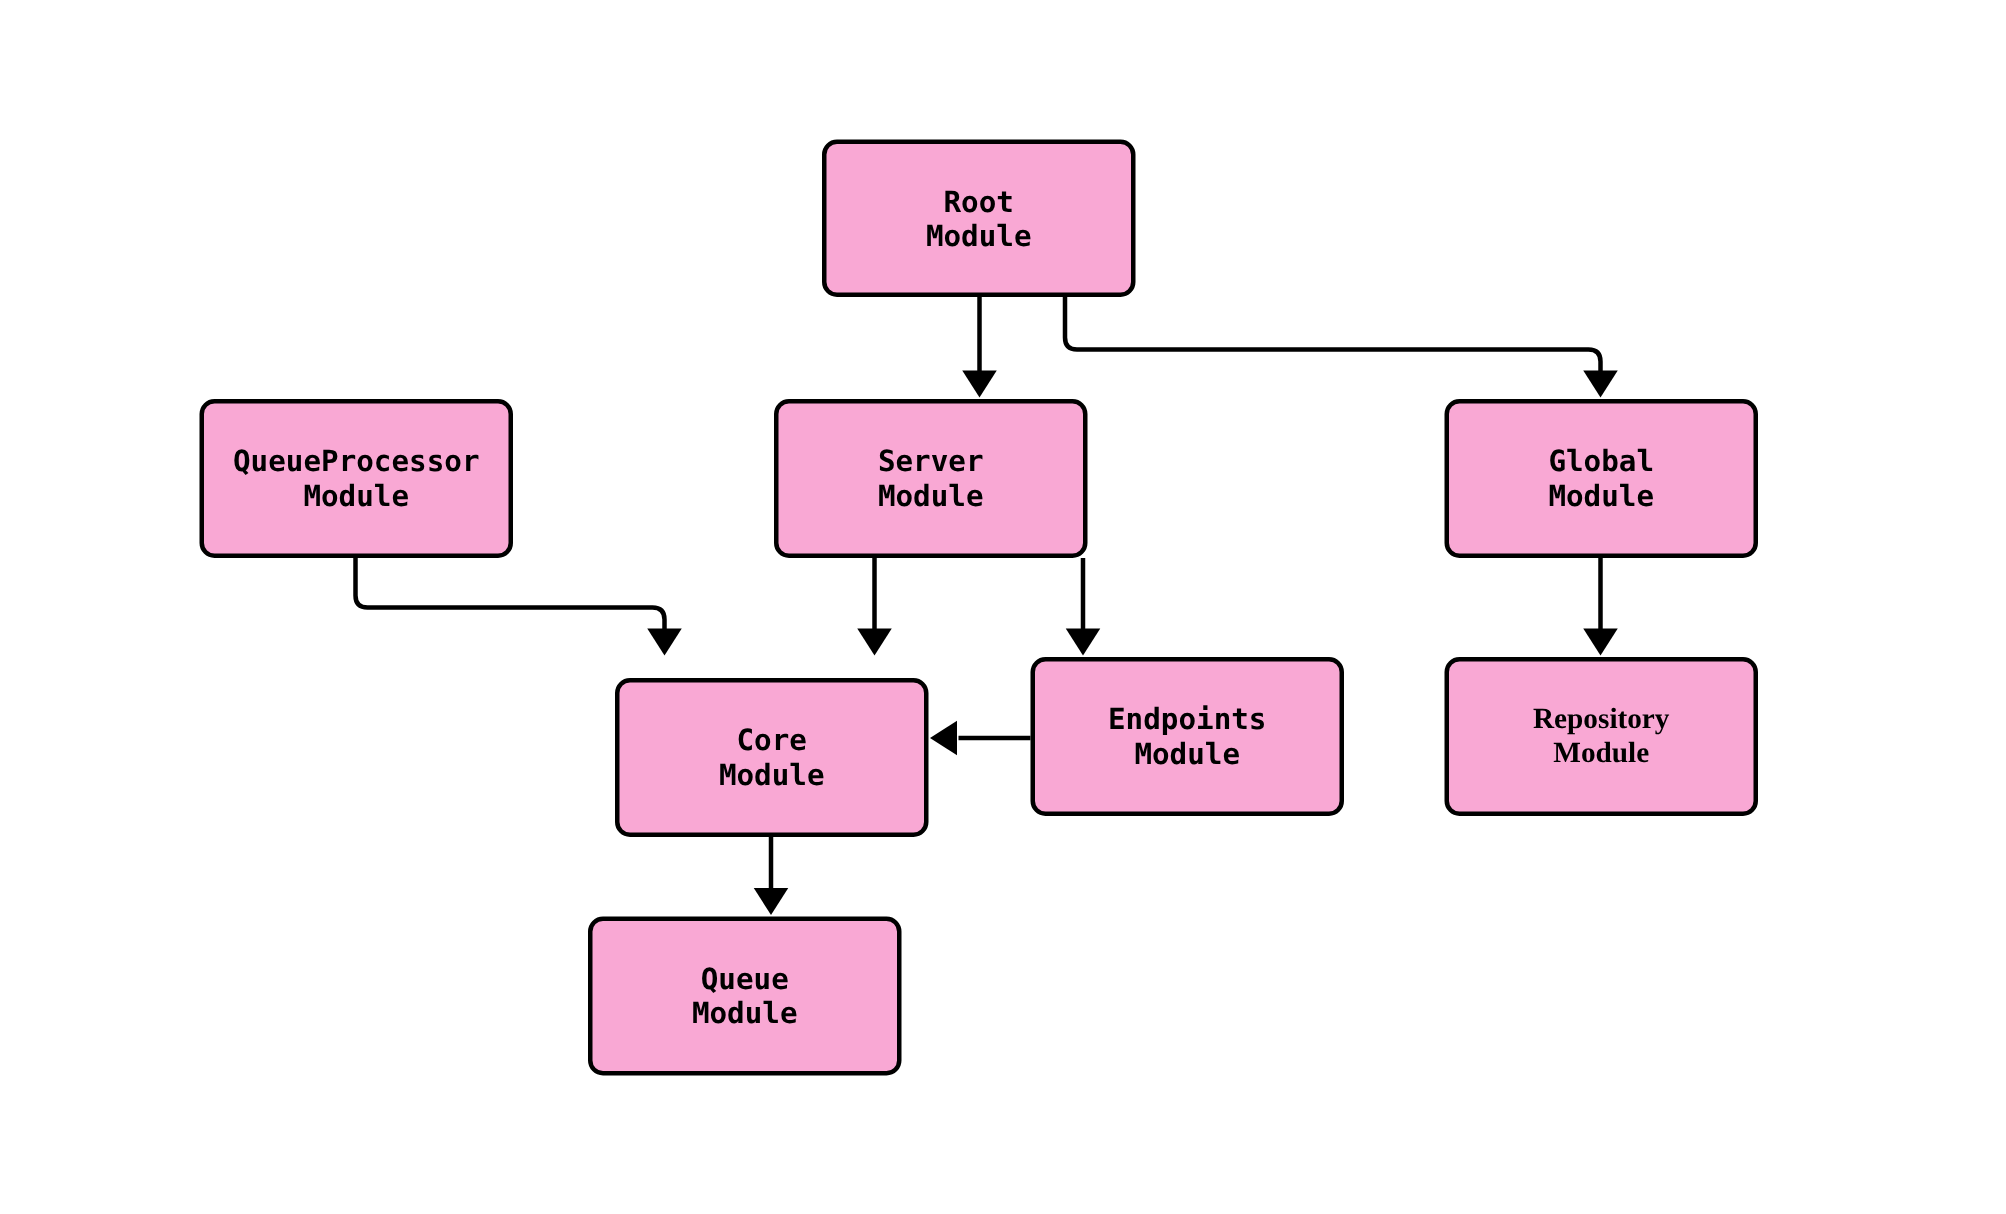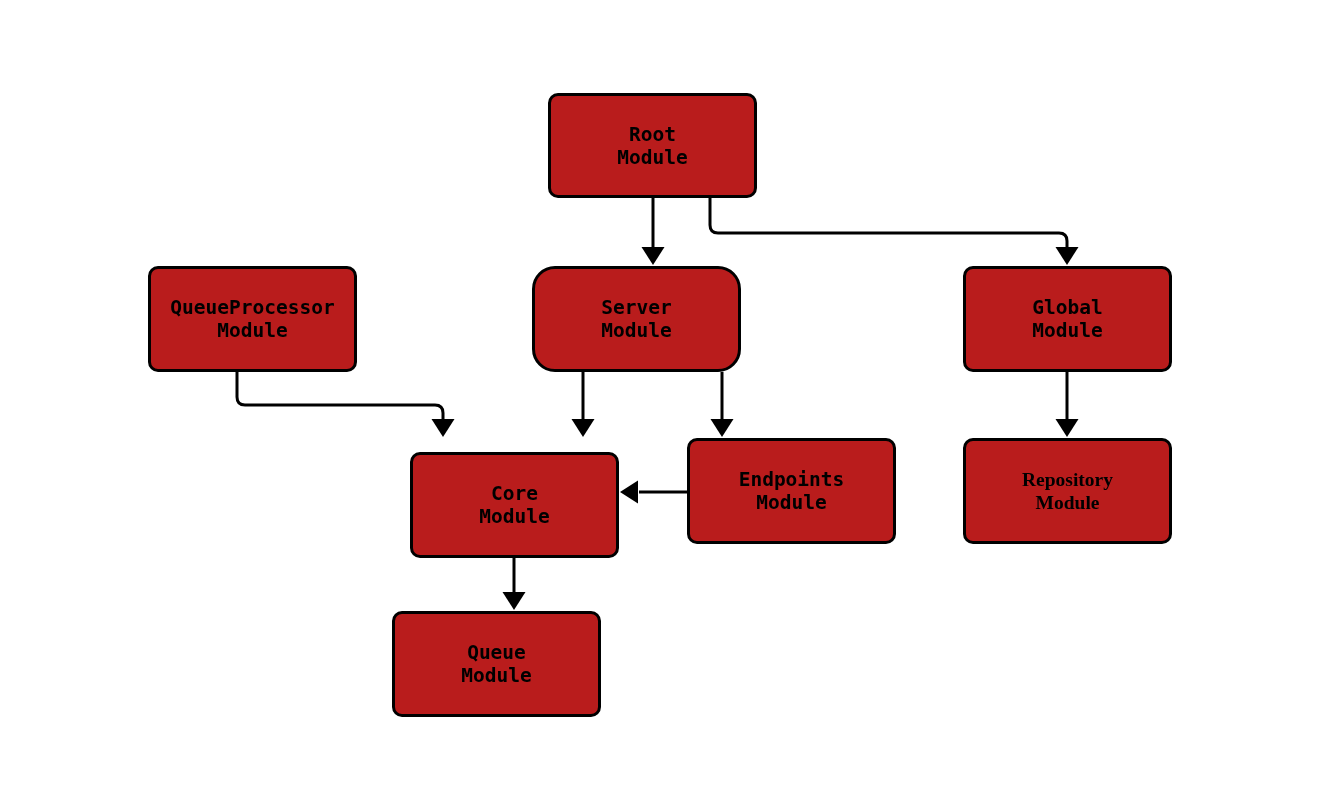--- a/index.html
+++ b/index.html
@@ -30,21 +30,21 @@
   }
   .arrowhead {
     fill: #000000;
     stroke: none;
   }
   .node {
     position: absolute;
     box-sizing: border-box;
     width: 209px;
     height: 106px;
-    background: #b91c1c;
+    background: #f9a8d4;
     border: 3px solid #000000;
     border-radius: 10px;
     display: flex;
     align-items: center;
     justify-content: center;
     text-align: center;
     color: #000000;
     font-weight: bold;
     font-size: 19.5px;
     line-height: 23px;
@@ -79,24 +79,24 @@
     <path class="edge" d="M1067 372 L1067 420"></path>
     <polygon class="arrowhead" points="1055.5,419 1078.5,419 1067,437"></polygon>
 
     <path class="edge" d="M514 545 L514 593"></path>
     <polygon class="arrowhead" points="502.5,592 525.5,592 514,610"></polygon>
   </svg>
 
   <div class="node" style="left:548px; top:93px; height:105px;">Root
 Module</div>
 
-  <div class="node" style="left:148px; top:266px;">QueueProcessor
+  <div class="node" style="left:133px; top:266px;">QueueProcessor
 Module</div>
 
-  <div class="node" style="left:532px; top:266px;border-radius:23px;">Server
+  <div class="node" style="left:516px; top:266px;">Server
 Module</div>
 
   <div class="node" style="left:963px; top:266px;">Global
 Module</div>
 
   <div class="node" style="left:410px; top:452px;">Core
 Module</div>
 
   <div class="node" style="left:687px; top:438px;">Endpoints
 Module</div>

